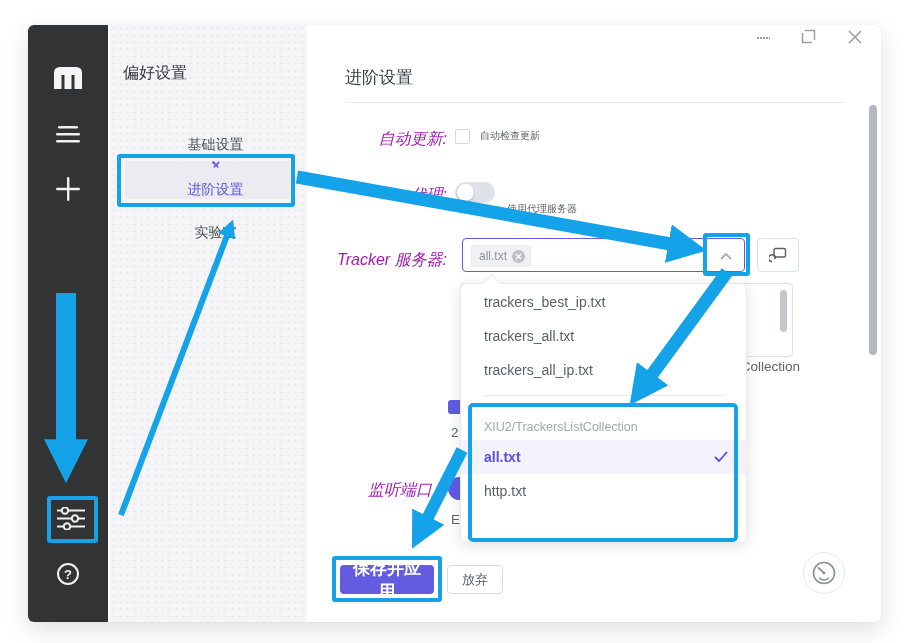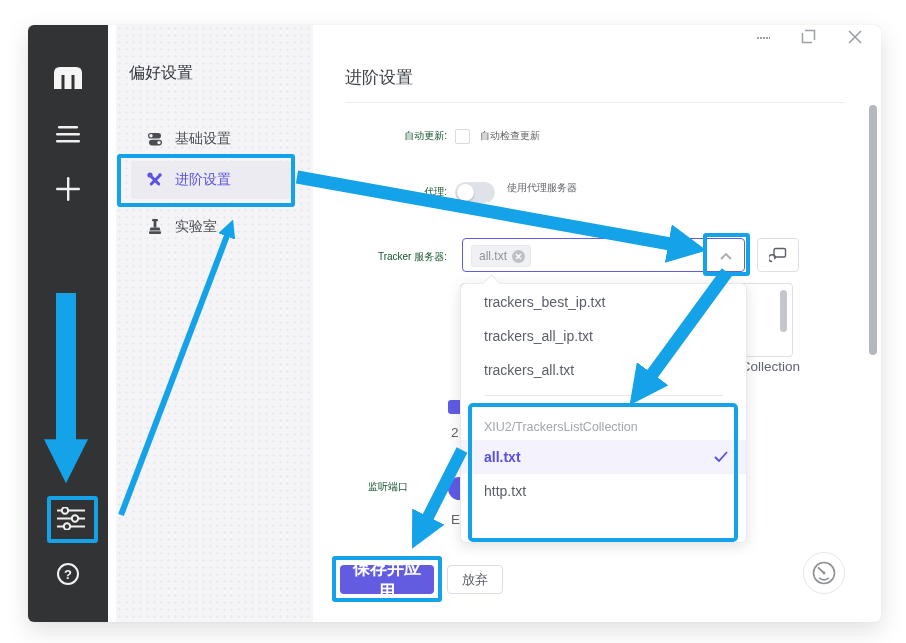--- a/index.html
+++ b/index.html
@@ -6,30 +6,30 @@
   .canvas{position:relative;width:906px;height:643px;background:#fff;overflow:hidden;}
   .abs{position:absolute;}
   
   .win{position:absolute;left:28px;top:25px;width:853px;height:597px;background:#fff;border-radius:6px;
        box-shadow:0 8px 24px rgba(0,0,0,.13),0 0 1px rgba(0,0,0,.15);}
   .win-clip{position:absolute;inset:0;border-radius:6px;overflow:hidden;}
   
   .nav{position:absolute;left:0;top:0;width:80px;height:597px;background:#323335;}
   .nav svg{display:block;}
   
-  .prefs{position:absolute;left:88px;top:0;width:197px;height:597px;background:#f5f5f8;
+  .prefs{position:absolute;left:82px;top:0;width:197px;height:597px;background:#f5f5f8;
          background-image:radial-gradient(circle,#e9e9ef 1px,transparent 1.2px);background-size:7px 7px;}
   .prefs-title{position:absolute;left:13px;top:38px;font-size:16px;color:#35383d;}
   .pref-item{position:absolute;left:15px;width:165px;height:30px;display:flex;align-items:center;gap:12px;
-             padding-left:16px;box-sizing:border-box;font-size:14px;color:#4a4d52;}
+             padding-left:16px;box-sizing:border-box;font-size:14px;color:#4a4d52;flex-direction:column;}
   .pref-item.sel{background:#ebebf1;border-radius:3px;color:#5b54e0;}
   
   .main-title{position:absolute;left:317px;top:41px;font-size:17px;color:#3c4046;}
   .hr{position:absolute;left:317px;top:77px;width:500px;height:1px;background:#e9ecf0;}
-  .lbl{position:absolute;left:250px;width:169px;text-align:right;font-size:10px;color:#14532d;white-space:nowrap;}
+  .lbl{position:absolute;left:250px;width:169px;text-align:right;font-size:16px;color:#a21caf;white-space:nowrap;font-style:italic;}
   .val{position:absolute;font-size:10px;color:#606266;white-space:nowrap;}
   .checkbox{position:absolute;width:15px;height:15px;border:1px solid #d7dae0;border-radius:2px;background:#fff;box-sizing:border-box;}
   .toggle{position:absolute;left:427px;top:157px;width:40px;height:21px;border-radius:11px;background:#dfe2e8;}
   .knob{position:absolute;left:2px;top:2px;width:17px;height:17px;border-radius:50%;background:#fff;box-shadow:0 1px 2px rgba(0,0,0,.25);}
   .select{position:absolute;left:434px;top:213px;width:283px;height:34px;background:#fff;border:1.5px solid #5f5ce5;border-radius:4px;box-sizing:border-box;}
   .tag{position:absolute;left:8px;top:6px;height:20px;display:inline-flex;align-items:center;gap:5px;padding:0 5px 0 7px;
        background:#eff1f4;border:1px solid #e7e9ec;border-radius:3px;font-size:12px;color:#8f939b;}
   .tag-x{width:13px;height:13px;border-radius:50%;background:#bdc1c7;display:inline-flex;align-items:center;justify-content:center;}
   .sq-btn{position:absolute;left:729px;top:213px;width:42px;height:34px;background:#fff;border:1px solid #dcdfe4;border-radius:4px;
           box-sizing:border-box;display:flex;align-items:center;justify-content:center;}
@@ -141,21 +141,21 @@
       <div class="hr"></div>
 
       <div class="lbl" style="top:104px">自动更新:</div>
       <div class="checkbox" style="left:427px;top:104px"></div>
       <div class="val" style="left:452px;top:104px">自动检查更新</div>
 
       <div class="lbl" style="top:160px">代理:</div>
       <div class="toggle">
           <div class="knob"></div>
         </div>
-      <div class="val" style="left:479px;top:156px">使用代理服务器</div>
+      <div class="val" style="left:479px;top:177px">使用代理服务器</div>
 
       <div class="lbl" style="top:225px">Tracker 服务器:</div>
       <div class="select">
         <span class="tag">
           <span>all.txt</span>
           <span class="tag-x">
             <svg width="7" height="7" viewBox="0 0 7 7">
                 <g stroke="#fff" stroke-width="1.3">
                   <line x1="1" y1="1" x2="6" y2="6"></line>
                   <line x1="6" y1="1" x2="1" y2="6"></line>
@@ -182,22 +182,22 @@
       <div class="abs" style="left:420px;top:375px;width:14px;height:14px;background:#5f5ce5;border-radius:3px"></div>
       <div class="frag" style="left:423px;top:400px">2</div>
       <div class="lbl" style="left:340px;width:100px;top:455px;text-align:left">监听端口</div>
       <div class="abs" style="left:420px;top:452px;width:23px;height:23px;background:#5f5ce5;border-radius:50%"></div>
       <div class="frag" style="left:423px;top:487px">E</div>
 
       <div class="dd">
         <div class="dd-notch"></div>
         <div class="dd-pad">
           <div class="dd-item">trackers_best_ip.txt</div>
+          <div class="dd-item">trackers_all.txt</div>
           <div class="dd-item">trackers_all_ip.txt</div>
-          <div class="dd-item">trackers_all.txt</div>
           <div class="dd-hr"></div>
           <div class="dd-group">XIU2/TrackersListCollection</div>
           <div class="dd-item sel">
             <span>all.txt</span>
             <svg class="abs" style="right:18px;top:11px" width="14" height="11" viewBox="0 0 14 11">
               <polyline points="1,6 5,10 13,1" fill="none" stroke="#574fe0" stroke-width="1.8"></polyline>
             </svg>
           </div>
           <div class="dd-item">http.txt</div>
         </div>

